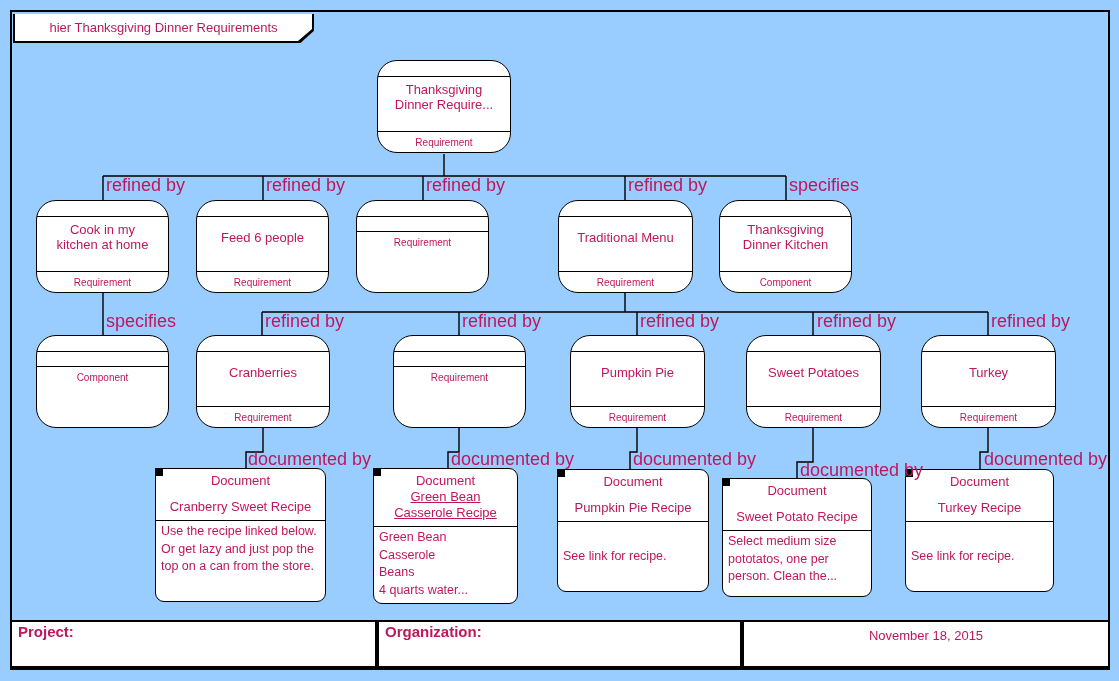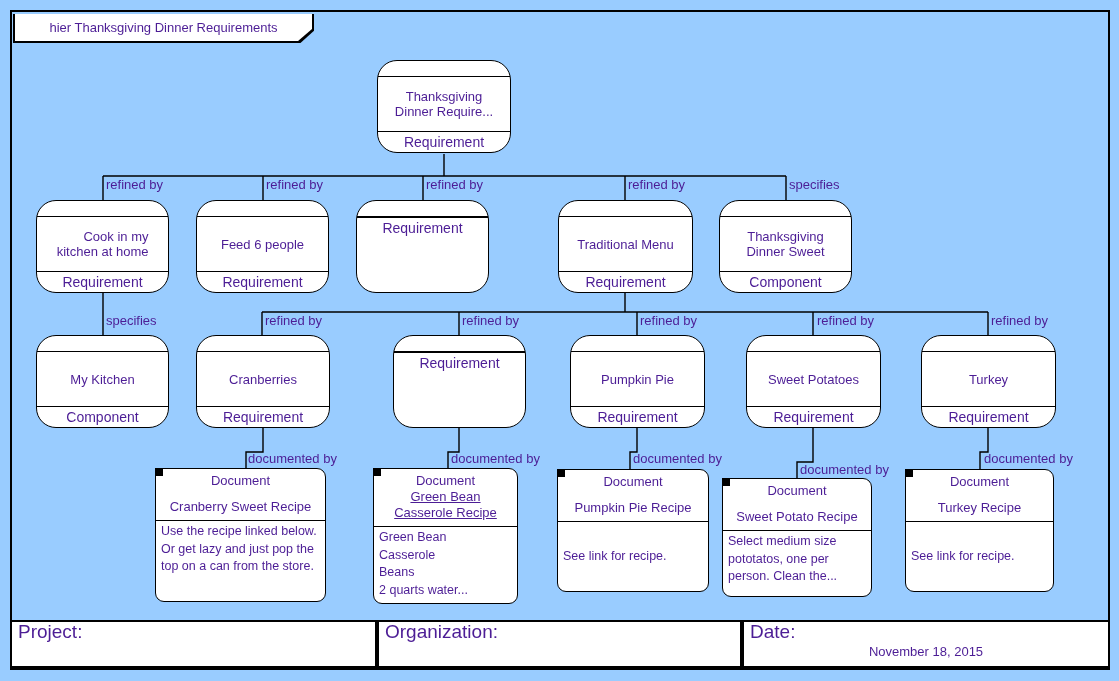--- a/index.html
+++ b/index.html
@@ -1,19 +1,19 @@
 <!DOCTYPE html>
 <html><head>
 <meta charset="utf-8">
 <style>
   html,body{margin:0;padding:0;}
   #stage{
     position:relative;width:1119px;height:681px;overflow:hidden;
     background:var(--bg,#99ccff);
-    font-family:"Liberation Sans",sans-serif;color:#4c1d95;
+    font-family:"Liberation Sans",sans-serif;color:#be185d;
   }
   
   .frame{position:absolute;left:10px;top:10px;width:1100px;height:660px;
     border:2px solid #000;box-sizing:border-box;}
   
   .tab{position:absolute;left:13px;top:14px;width:301px;height:29px;background:#000;
     clip-path:polygon(0 0,100% 0,100% 58%,95.5% 100%,0 100%);}
   .tab-inner{position:absolute;left:2px;top:0px;right:2px;bottom:2px;background:#fff;
     clip-path:polygon(0 0,100% 0,100% 56%,95.3% 100%,0 100%);
     display:flex;align-items:center;justify-content:center;}
@@ -21,44 +21,44 @@
   
   svg.wires{position:absolute;left:0;top:0;}
   
   .node{position:absolute;height:93px;background:#fff;border:1.5px solid #000;
     border-radius:20px;box-sizing:border-box;display:flex;flex-direction:column;}
   .n-strip{height:15px;border-bottom:1.5px solid #000;border-radius:8px 8px 0 0;}
   .n-name{flex:1;display:flex;align-items:center;justify-content:center;
     text-align:center;font-size:13px;line-height:15px;padding:0 3px;}
   .n-name .nm{display:inline-block;}
   .n-name .w100{max-width:100px;}
-  .n-name .w92{max-width:92px;text-align:right;}
+  .n-name .w92{max-width:92px;}
   .n-name .w90{max-width:90px;}
   .n-type{height:20px;border-top:1.5px solid #000;display:flex;align-items:center;
-    justify-content:center;font-size:14px;border-radius:0 0 8px 8px;}
+    justify-content:center;font-size:10px;border-radius:0 0 8px 8px;margin-top:14px;}
   
   .doc{position:absolute;background:#fff;border:1.5px solid #000;
     border-radius:3px 9px 9px 9px;box-sizing:border-box;display:flex;flex-direction:column;}
   .d-mark{position:absolute;left:-1px;top:-1px;width:8px;height:8px;background:#000;}
   .d-head{text-align:center;padding:3px 2px 5px 2px;}
   .d-kind{font-size:13px;line-height:17px;}
   .d-title{font-size:13px;line-height:16px;}
   .d-title.gap{margin-top:10px;}
   .d-title.narrow{max-width:108px;margin-left:auto;margin-right:auto;text-decoration:underline;}
   .d-body{flex:1;border-top:1.5px solid #000;font-size:12.5px;line-height:17.5px;
     padding:2px 5px;white-space:pre-line;overflow:hidden;}
   .d-body.center{display:flex;align-items:center;white-space:normal;}
   
-  .elabel{position:absolute;font-size:13px;line-height:14px;white-space:nowrap;}
+  .elabel{position:absolute;font-size:18px;line-height:14px;white-space:nowrap;}
   
   .footer{position:absolute;left:10px;top:620px;width:1100px;height:48px;
     display:flex;box-sizing:border-box;}
   .fcell{background:#fff;border:2px solid #000;box-sizing:border-box;
     padding:2px 6px;position:relative;}
-  .flabel{font-size:19px;line-height:16px;}
+  .flabel{font-size:15px;line-height:16px;font-weight:bold;}
   .fvalue{font-size:13px;line-height:17px;text-align:center;margin-top:3px;}
 </style>
 </head>
 <body>
 
 <div id="stage" style="--bg: #99ccff;">
 
   <div class="frame"></div>
 
   <div class="tab">
@@ -104,30 +104,27 @@
   <div class="node" style="left:558px;top:200px;width:135px">
     <div class="n-strip"></div>
     <div class="n-name">
         <span class="nm">Traditional Menu</span>
       </div>
     <div class="n-type">Requirement</div>
   </div>
   <div class="node" style="left:719px;top:200px;width:133px">
     <div class="n-strip"></div>
     <div class="n-name">
-        <span class="nm w100">Thanksgiving Dinner Sweet</span>
+        <span class="nm w100">Thanksgiving Dinner Kitchen</span>
       </div>
     <div class="n-type">Component</div>
   </div>
 
   <div class="node" style="left:36px;top:335px;width:133px">
     <div class="n-strip"></div>
-    <div class="n-name">
-        <span class="nm">My Kitchen</span>
-      </div>
     <div class="n-type">Component</div>
   </div>
   <div class="node" style="left:196px;top:335px;width:134px">
     <div class="n-strip"></div>
     <div class="n-name">
         <span class="nm">Cranberries</span>
       </div>
     <div class="n-type">Requirement</div>
   </div>
   <div class="node" style="left:393px;top:335px;width:133px">
@@ -167,21 +164,21 @@
 
   <div class="doc" style="left:373px;top:468px;width:145px;height:136px">
     <div class="d-mark"></div>
     <div class="d-head">
       <div class="d-kind">Document</div>
       <div class="d-title narrow">Green Bean Casserole Recipe</div>
     </div>
     <div class="d-body">Green Bean
 Casserole
 Beans
-2 quarts water...</div>
+4 quarts water...</div>
   </div>
 
   <div class="doc" style="left:557px;top:469px;width:152px;height:123px">
     <div class="d-mark"></div>
     <div class="d-head">
       <div class="d-kind">Document</div>
       <div class="d-title gap">Pumpkin Pie Recipe</div>
     </div>
     <div class="d-body center">See link for recipe.</div>
   </div>
@@ -225,18 +222,17 @@
 
   <div class="footer">
     <div class="fcell" style="width:367px">
       <div class="flabel">Project:</div>
     </div>
     <div class="fcell" style="width:365px">
       <div class="flabel">Organization:</div>
       <div class="fvalue"></div>
     </div>
     <div class="fcell" style="width:368px">
-      <div class="flabel">Date:</div>
       <div class="fvalue">November 18, 2015</div>
     </div>
   </div>
 
 </div>
 
 </body></html>

